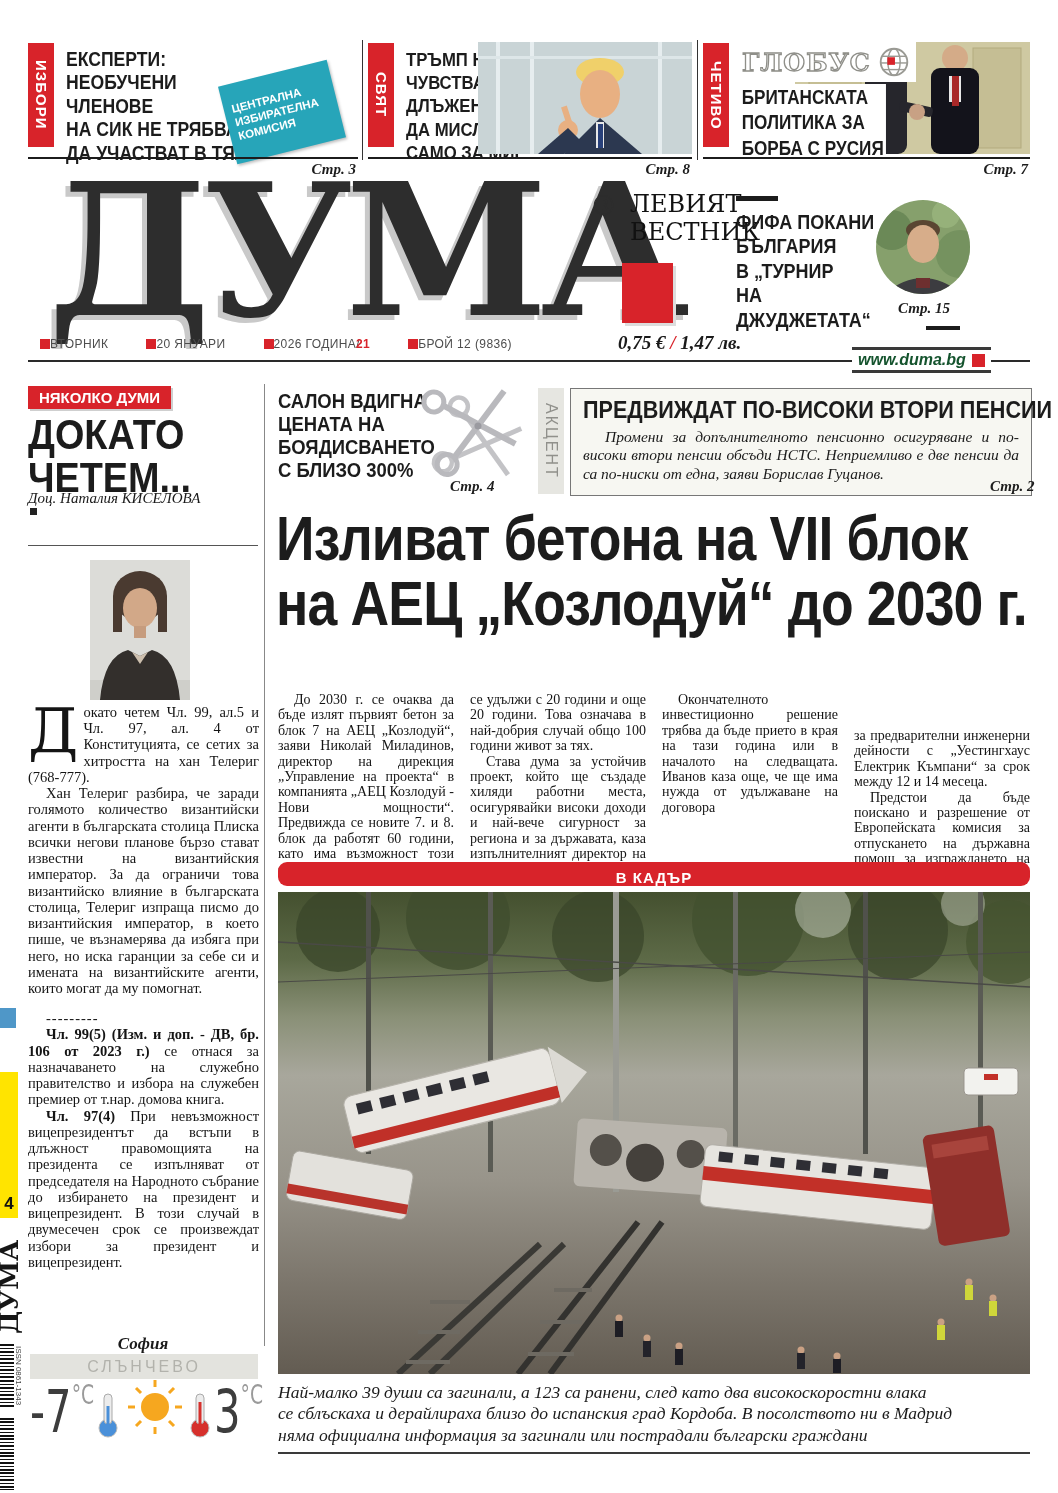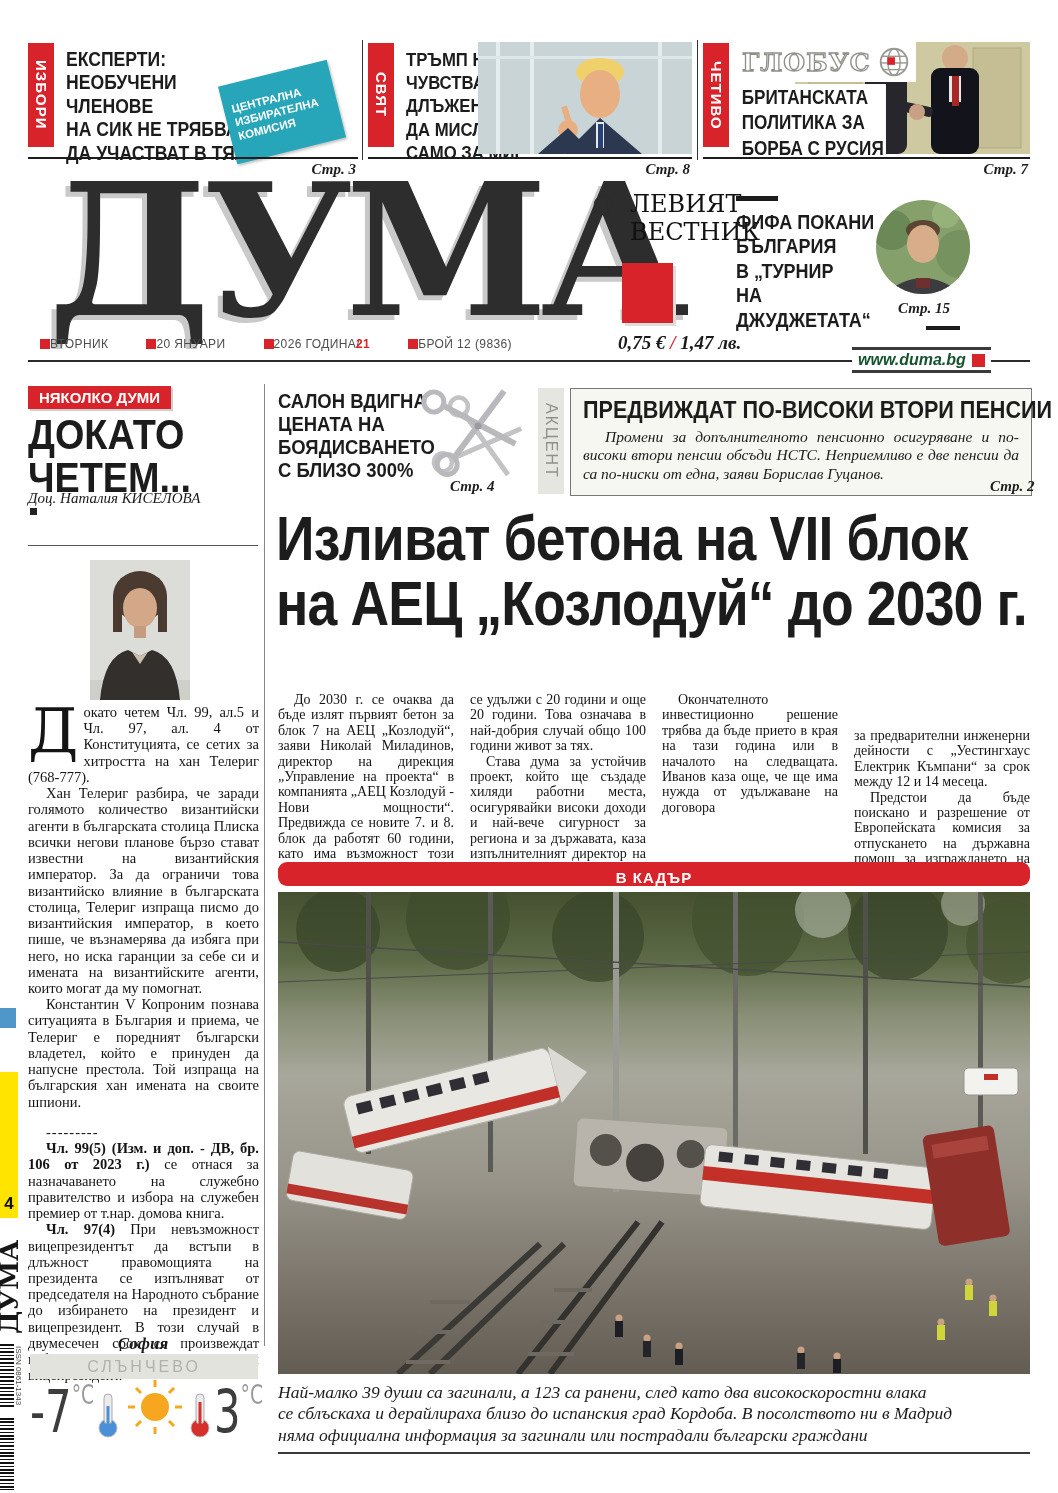--- a/index.html
+++ b/index.html
@@ -202,21 +202,20 @@
       <ellipse cx="50" cy="48" rx="17" ry="20" fill="#d2a888"></ellipse>
       <rect x="44" y="66" width="12" height="12" fill="#c69c7e"></rect>
       <path d="M10,140 Q14,96 38,90 L50,96 L62,90 Q86,96 90,140 Z" fill="#332f2c"></path>
       <path d="M42,92 L50,104 L58,92 L50,96 Z" fill="#cdbfae"></path>
     </svg>
   </div>
 
   <div class="abs opin" style="left:28px;top:704px;width:231px;">
     <p><span class="dropcap">Д</span><span>окато четем Чл. 99, ал.5 и Чл. 97, ал. 4 от Конституцията, се сетих за хитростта на хан Телериг (768-777).</span></p>
     <p class="ind">Хан Телериг разбира, че заради голямото количество византийски агенти в българската столица Плиска всички негови планове бързо стават известни на византийския император. За да ограничи това византийско влияние в българската столица, Телериг изпраща писмо до византийския император, в което пише, че възнамерява да избяга при него, но иска гаранции за себе си и имената на византийските агенти, които могат да му помогнат.</p>
-    <p class="ind">Константин V Копроним познава ситуацията в България и приема, че Телериг е поредният български владетел, който е принуден да напусне престола. Той изпраща на българския хан имената на своите шпиони.</p>
     <p class="ind" style="margin-top:14px;letter-spacing:1px;">---------</p>
     <p class="ind"><b>Чл. 99(5) (Изм. и доп. - ДВ, бр. 106 от 2023 г.)</b><span> се отнася за назначаването на служебно правителство и избора на служебен премиер от т.нар. домова книга.</span></p>
     <p class="ind"><b>Чл. 97(4)</b><span> При невъзможност вицепрезидентът да встъпи в длъжност правомощията на президента се изпълняват от председателя на Народното събрание до избирането на президент и вицепрезидент. В този случай в двумесечен срок се произвеждат избори за президент и вицепрезидент.</span></p>
   </div>
 
   <div class="abs serif-it" style="left:28px;top:1334px;width:230px;text-align:center;font-weight:bold;font-size:17px;">София</div>
   <div class="abs" style="left:30px;top:1354px;width:228px;height:25px;background:#e3e3de;display:flex;align-items:center;justify-content:center;">
     <span style="font-family:'Liberation Sans',sans-serif;font-size:16px;letter-spacing:3px;color:#b2b2ac;">СЛЪНЧЕВО</span>
   </div>
   <div class="abs sqz" style="left:30px;top:1378px;font-family:'DejaVu Sans',sans-serif;font-size:58px;color:#3d3d3d;transform:scaleX(.72);"><span>-7</span><span style="font-size:26px;color:#9a9a9a;vertical-align:28px;">°C</span></div>

